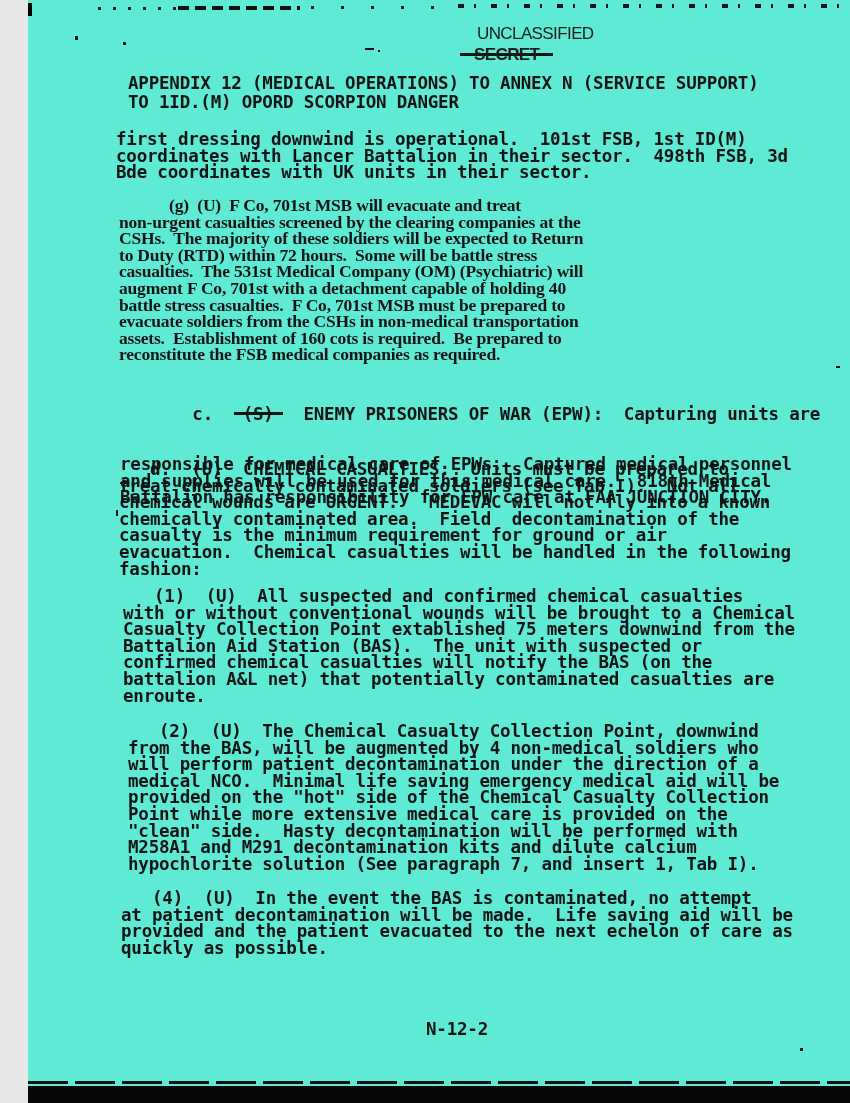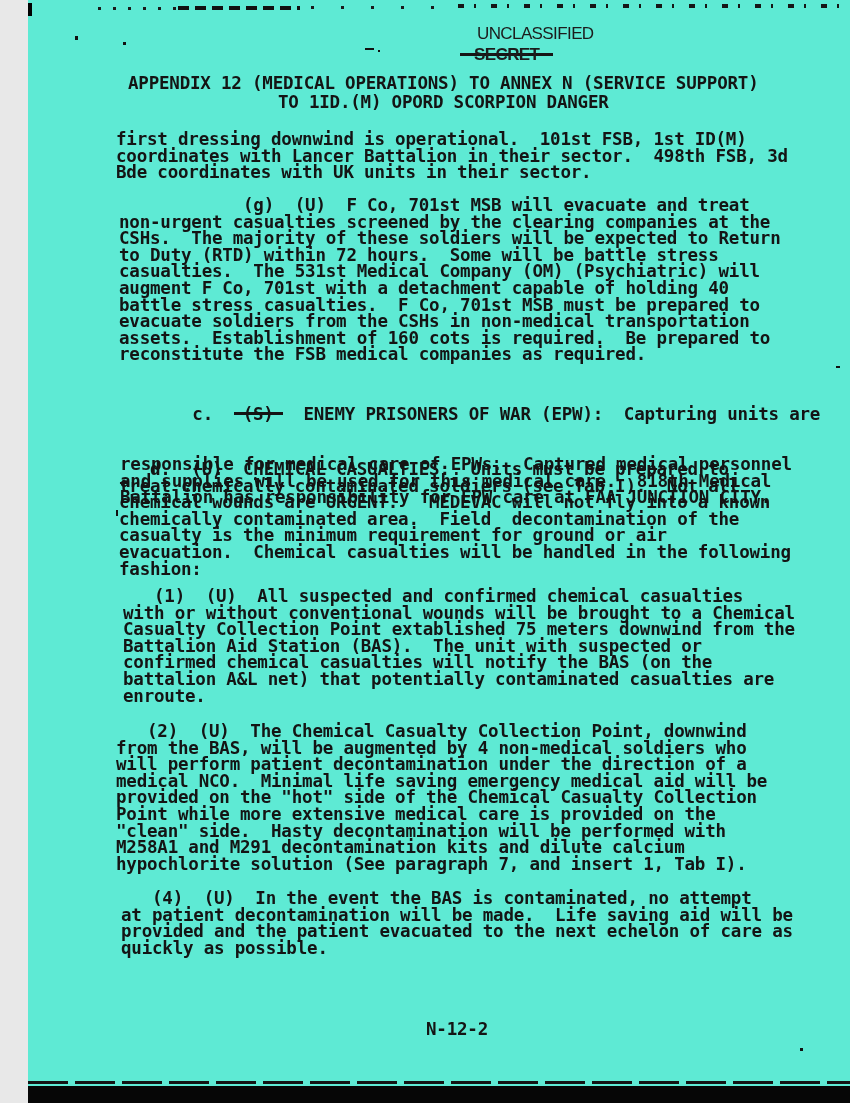--- a/index.html
+++ b/index.html
@@ -16,21 +16,21 @@
     position:absolute;
     margin:0;
     font-family:"DejaVu Sans Mono",monospace;
     font-weight:bold;
     font-size:17.5px;
     line-height:16.6px;
     letter-spacing:-0.2px;
     color:#141414;
     white-space:pre;
   }
-  .title{line-height:18.6px;text-align:center;}
+  .title{line-height:18.6px;}
   .cline{white-space:pre;text-align:right;}
   
   .stamp{
     position:absolute;
     font-family:"Liberation Sans",sans-serif;
     font-size:17px;
     letter-spacing:-0.6px;
     color:#1c1c1c;
     white-space:pre;
   }
@@ -97,21 +97,21 @@
   <div class="stamp" style="left:449px;top:24px;">UNCLASSIFIED</div>
   <div class="stamp bold struck wide" style="left:432px;top:45px;">SECRET</div>
 
   <pre class="mono title" style="left:100px;top:74px;">APPENDIX 12 (MEDICAL OPERATIONS) TO ANNEX N (SERVICE SUPPORT)
 TO 1ID.(M) OPORD SCORPION DANGER</pre>
 
   <pre class="mono" style="left:88px;top:131px;">first dressing downwind is operational.  101st FSB, 1st ID(M)
 coordinates with Lancer Battalion in their sector.  498th FSB, 3d
 Bde coordinates with UK units in their sector.</pre>
 
-  <pre class="mono" style="left:91px;top:197px;">            (g)  (U)  F Co, 701st MSB will evacuate and treat
+  <pre class="mono" style="left:91px;top:197px;font-family:Liberation Serif, serif;">            (g)  (U)  F Co, 701st MSB will evacuate and treat
 non-urgent casualties screened by the clearing companies at the
 CSHs.  The majority of these soldiers will be expected to Return
 to Duty (RTD) within 72 hours.  Some will be battle stress
 casualties.  The 531st Medical Company (OM) (Psychiatric) will
 augment F Co, 701st with a detachment capable of holding 40
 battle stress casualties.  F Co, 701st MSB must be prepared to
 evacuate soldiers from the CSHs in non-medical transportation
 assets.  Establishment of 160 cots is required.  Be prepared to
 reconstitute the FSB medical companies as required.</pre>
 
@@ -131,21 +131,21 @@
 fashion:</pre>
 
   <pre class="mono" style="left:95px;top:588px;">   (1)  (U)  All suspected and confirmed chemical casualties
 with or without conventional wounds will be brought to a Chemical
 Casualty Collection Point extablished 75 meters downwind from the
 Battalion Aid Station (BAS).  The unit with suspected or
 confirmed chemical casualties will notify the BAS (on the
 battalion A&amp;L net) that potentially contaminated casualties are
 enroute.</pre>
 
-  <pre class="mono" style="left:88px;top:723px;">   (2)  (U)  The Chemical Casualty Collection Point, downwind
+  <pre class="mono" style="left:100px;top:723px;">   (2)  (U)  The Chemical Casualty Collection Point, downwind
 from the BAS, will be augmented by 4 non-medical soldiers who
 will perform patient decontamination under the direction of a
 medical NCO.  Minimal life saving emergency medical aid will be
 provided on the "hot" side of the Chemical Casualty Collection
 Point while more extensive medical care is provided on the
 "clean" side.  Hasty decontamination will be performed with
 M258A1 and M291 decontamination kits and dilute calcium
 hypochlorite solution (See paragraph 7, and insert 1, Tab I).</pre>
 
   <pre class="mono" style="left:93px;top:890px;">   (4)  (U)  In the event the BAS is contaminated, no attempt

